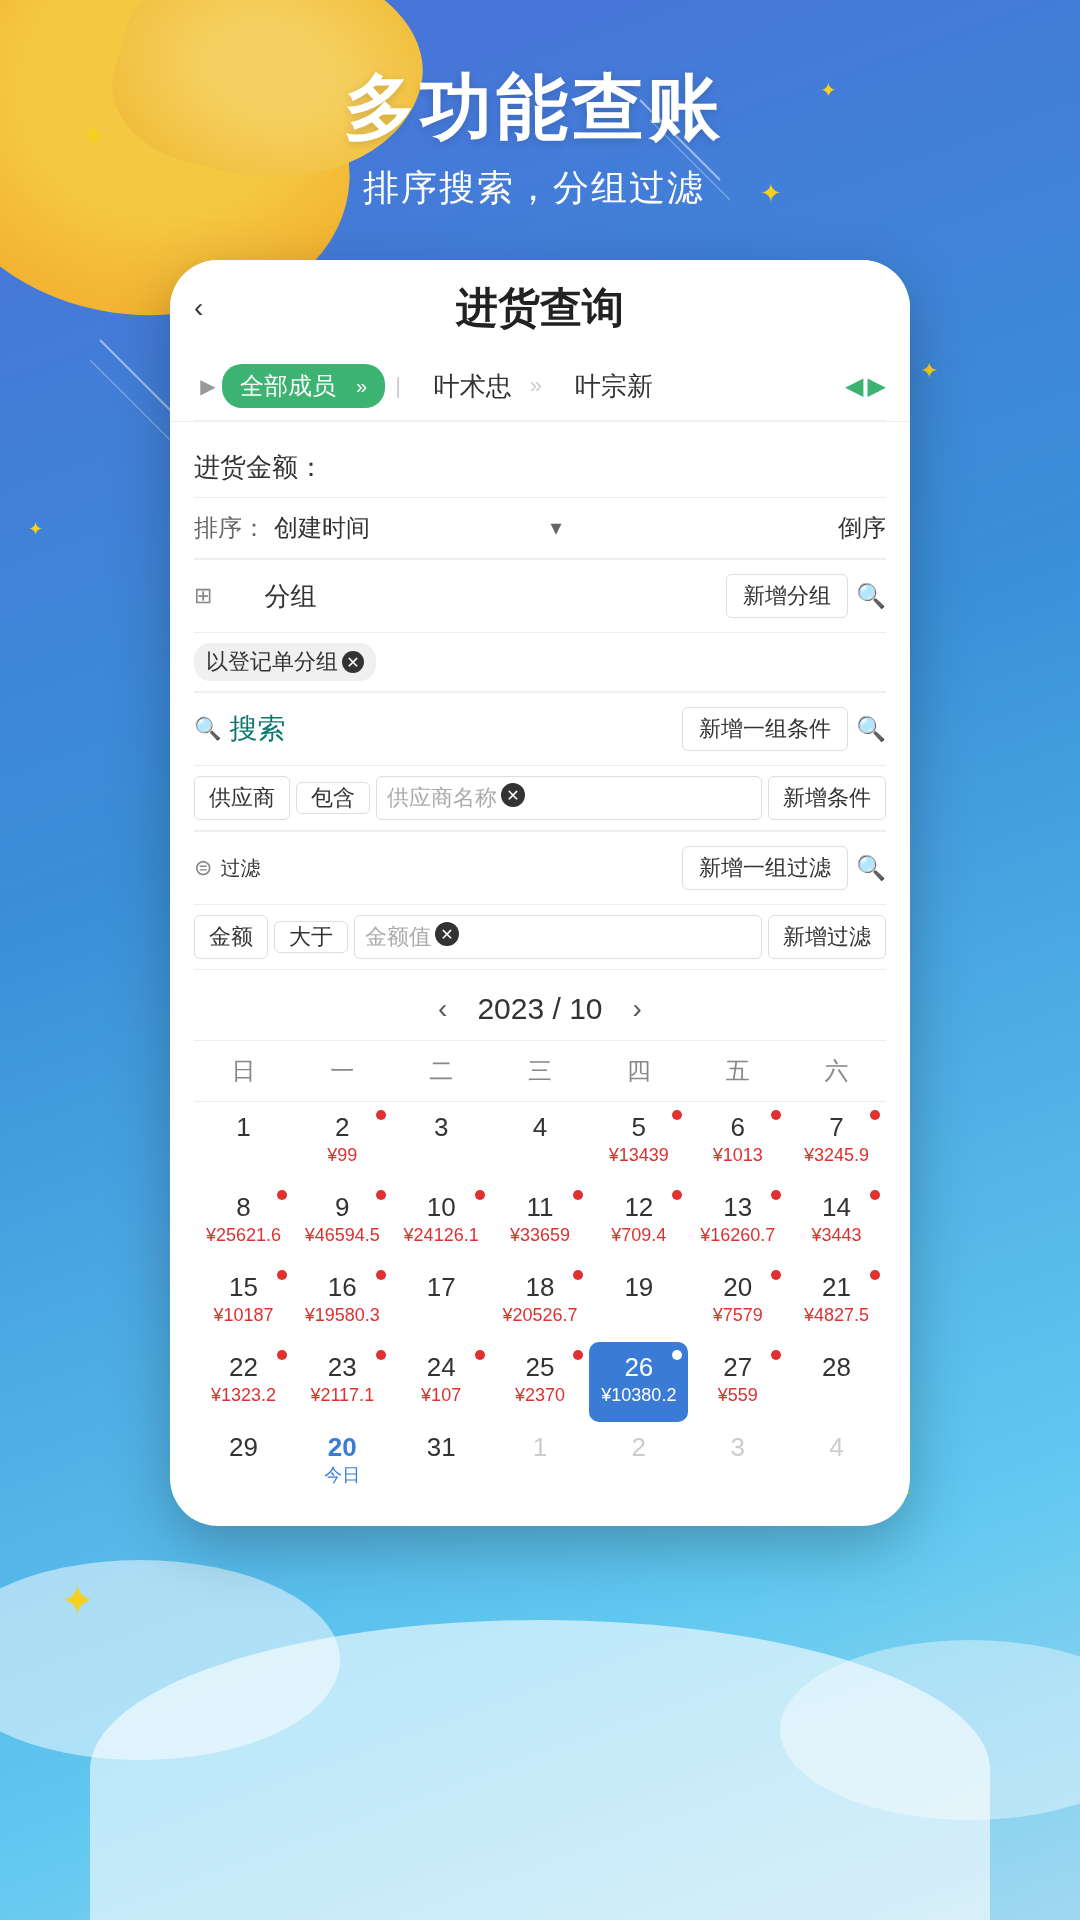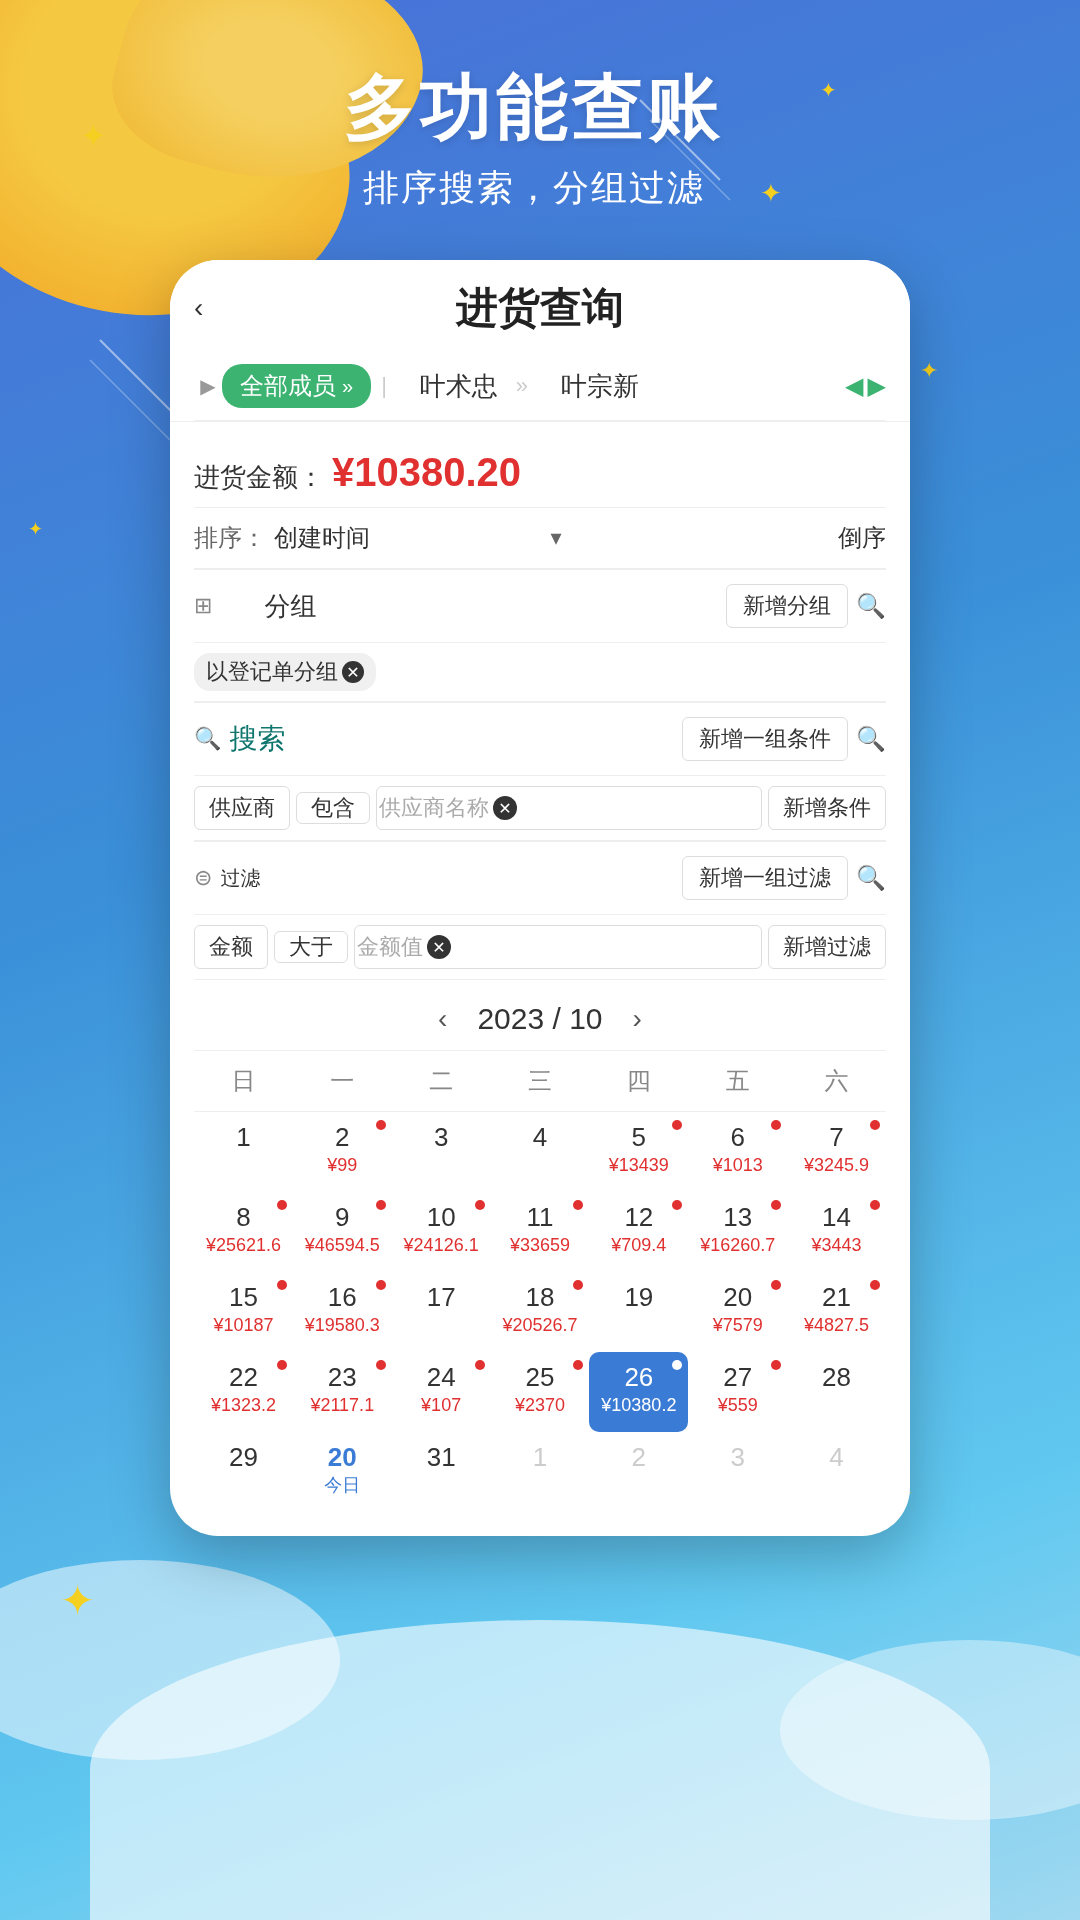--- a/index.html
+++ b/index.html
@@ -157,21 +157,21 @@
       font-size: 20px;
     }
     .tab-btn {
       background: #3cb371;
       color: #fff;
       border-radius: 20px;
       padding: 6px 18px;
       font-size: 24px;
       display: flex;
       align-items: center;
-      gap: 6px;
+      gap: 20px;
       cursor: pointer;
     }
     .tab-btn .arrows { font-size: 20px; }
     .tab-separator {
       color: #ccc;
       font-size: 22px;
       padding: 0 10px;
     }
     .tab-name {
       font-size: 26px;
@@ -192,21 +192,21 @@
 
     
     .content-area {
       padding: 16px 24px;
     }
 
     
     .amount-row {
       display: flex;
       align-items: baseline;
-      gap: 8px;
+      gap: 0;
       padding: 12px 0;
       border-bottom: 1px solid #eee;
     }
     .amount-label {
       font-size: 26px;
       color: #333;
     }
     .amount-value {
       font-size: 40px;
       font-weight: 700;
@@ -323,25 +323,24 @@
       font-size: 22px;
       color: #333;
       padding: 0 14px;
       border: 1px solid #ddd;
       border-radius: 6px;
     }
     .cond-value {
       font-size: 22px;
       color: #aaa;
       flex: 1;
-      padding: 6px 2px;
+      padding: 6px 10px;
       border: 1px solid #ddd;
       border-radius: 6px;
       display: flex;
-      align-items: center;
       gap: 4px;
     }
     .cond-close {
       width: 24px;
       height: 24px;
       background: #333;
       border-radius: 50%;
       color: #fff;
       font-size: 16px;
       display: flex;
@@ -524,21 +523,20 @@
         <span>◀</span>
         <span>▶</span>
       </div>
     </div>
   </div>
 
   <div class="content-area">
 
     <div class="amount-row">
       <span class="amount-label">进货金额：</span>
-      <span class="amount-value">¥10380.20</span>
     </div>
 
     <div class="sort-row">
       <span class="sort-label">排序：</span>
       <span class="sort-field">创建时间</span>
       <span class="sort-dropdown">▾</span>
       <span style="flex:1"></span>
       <span class="sort-order">倒序</span>
     </div>
 

